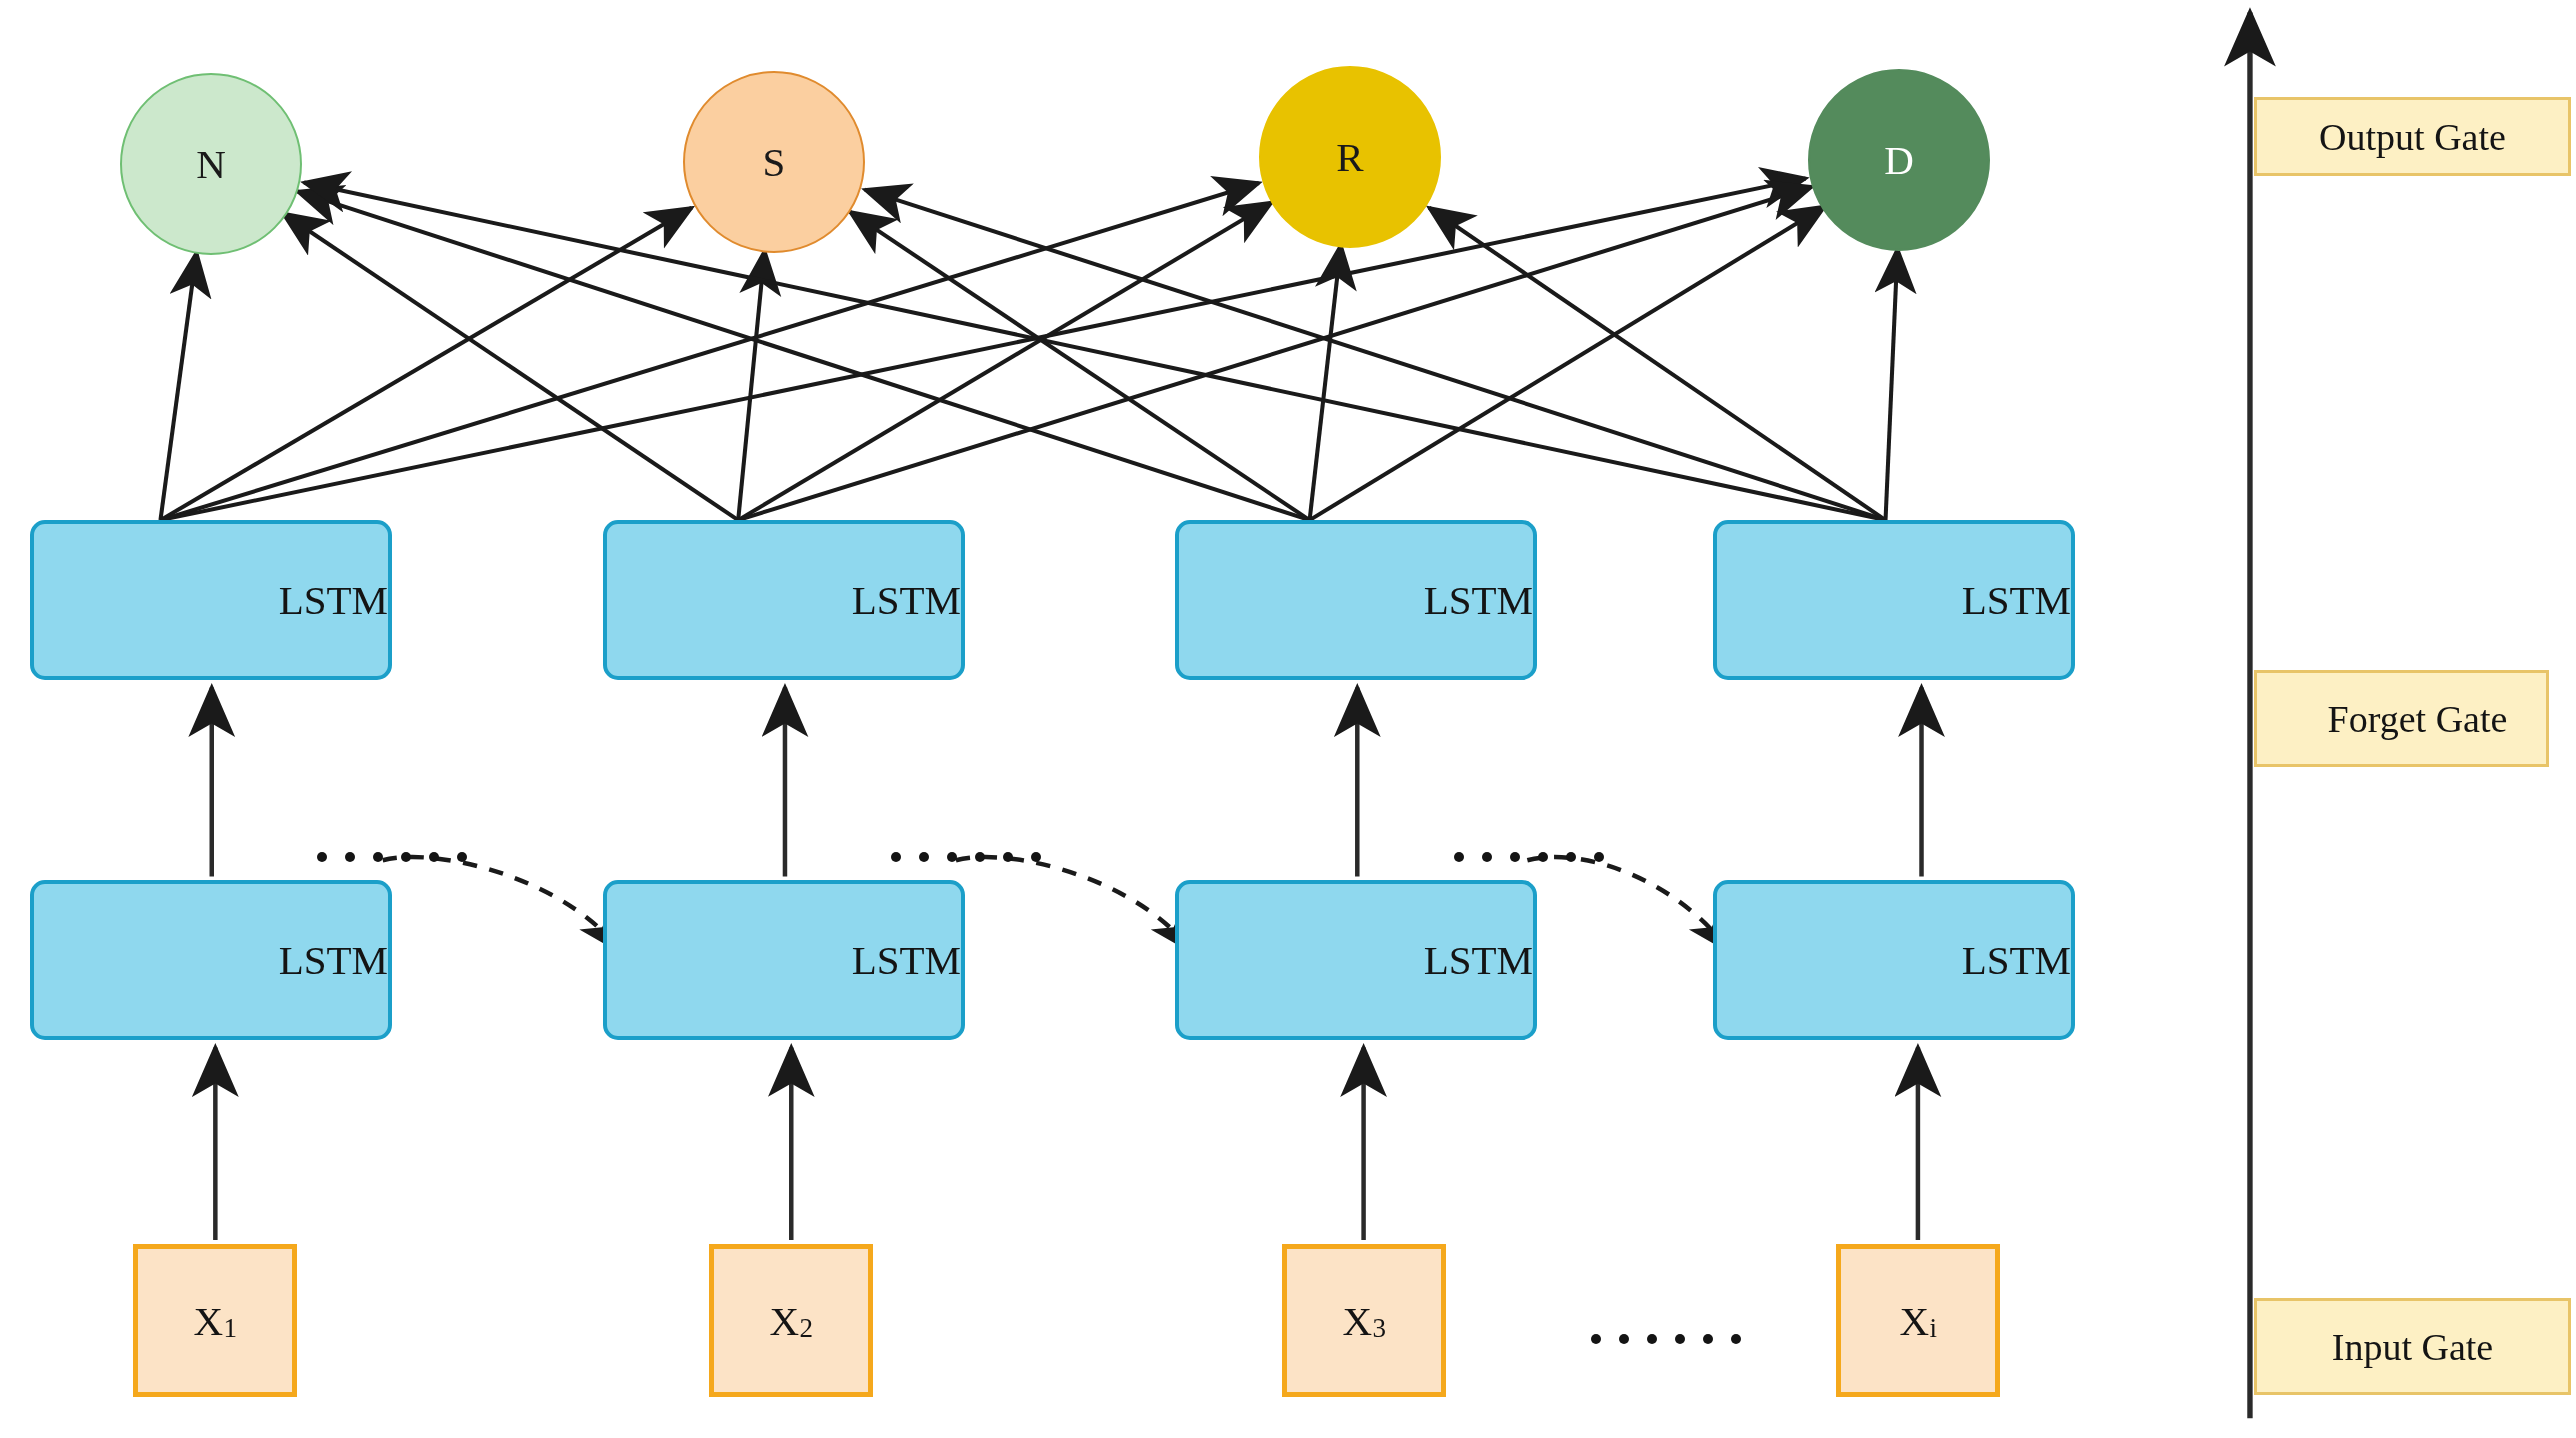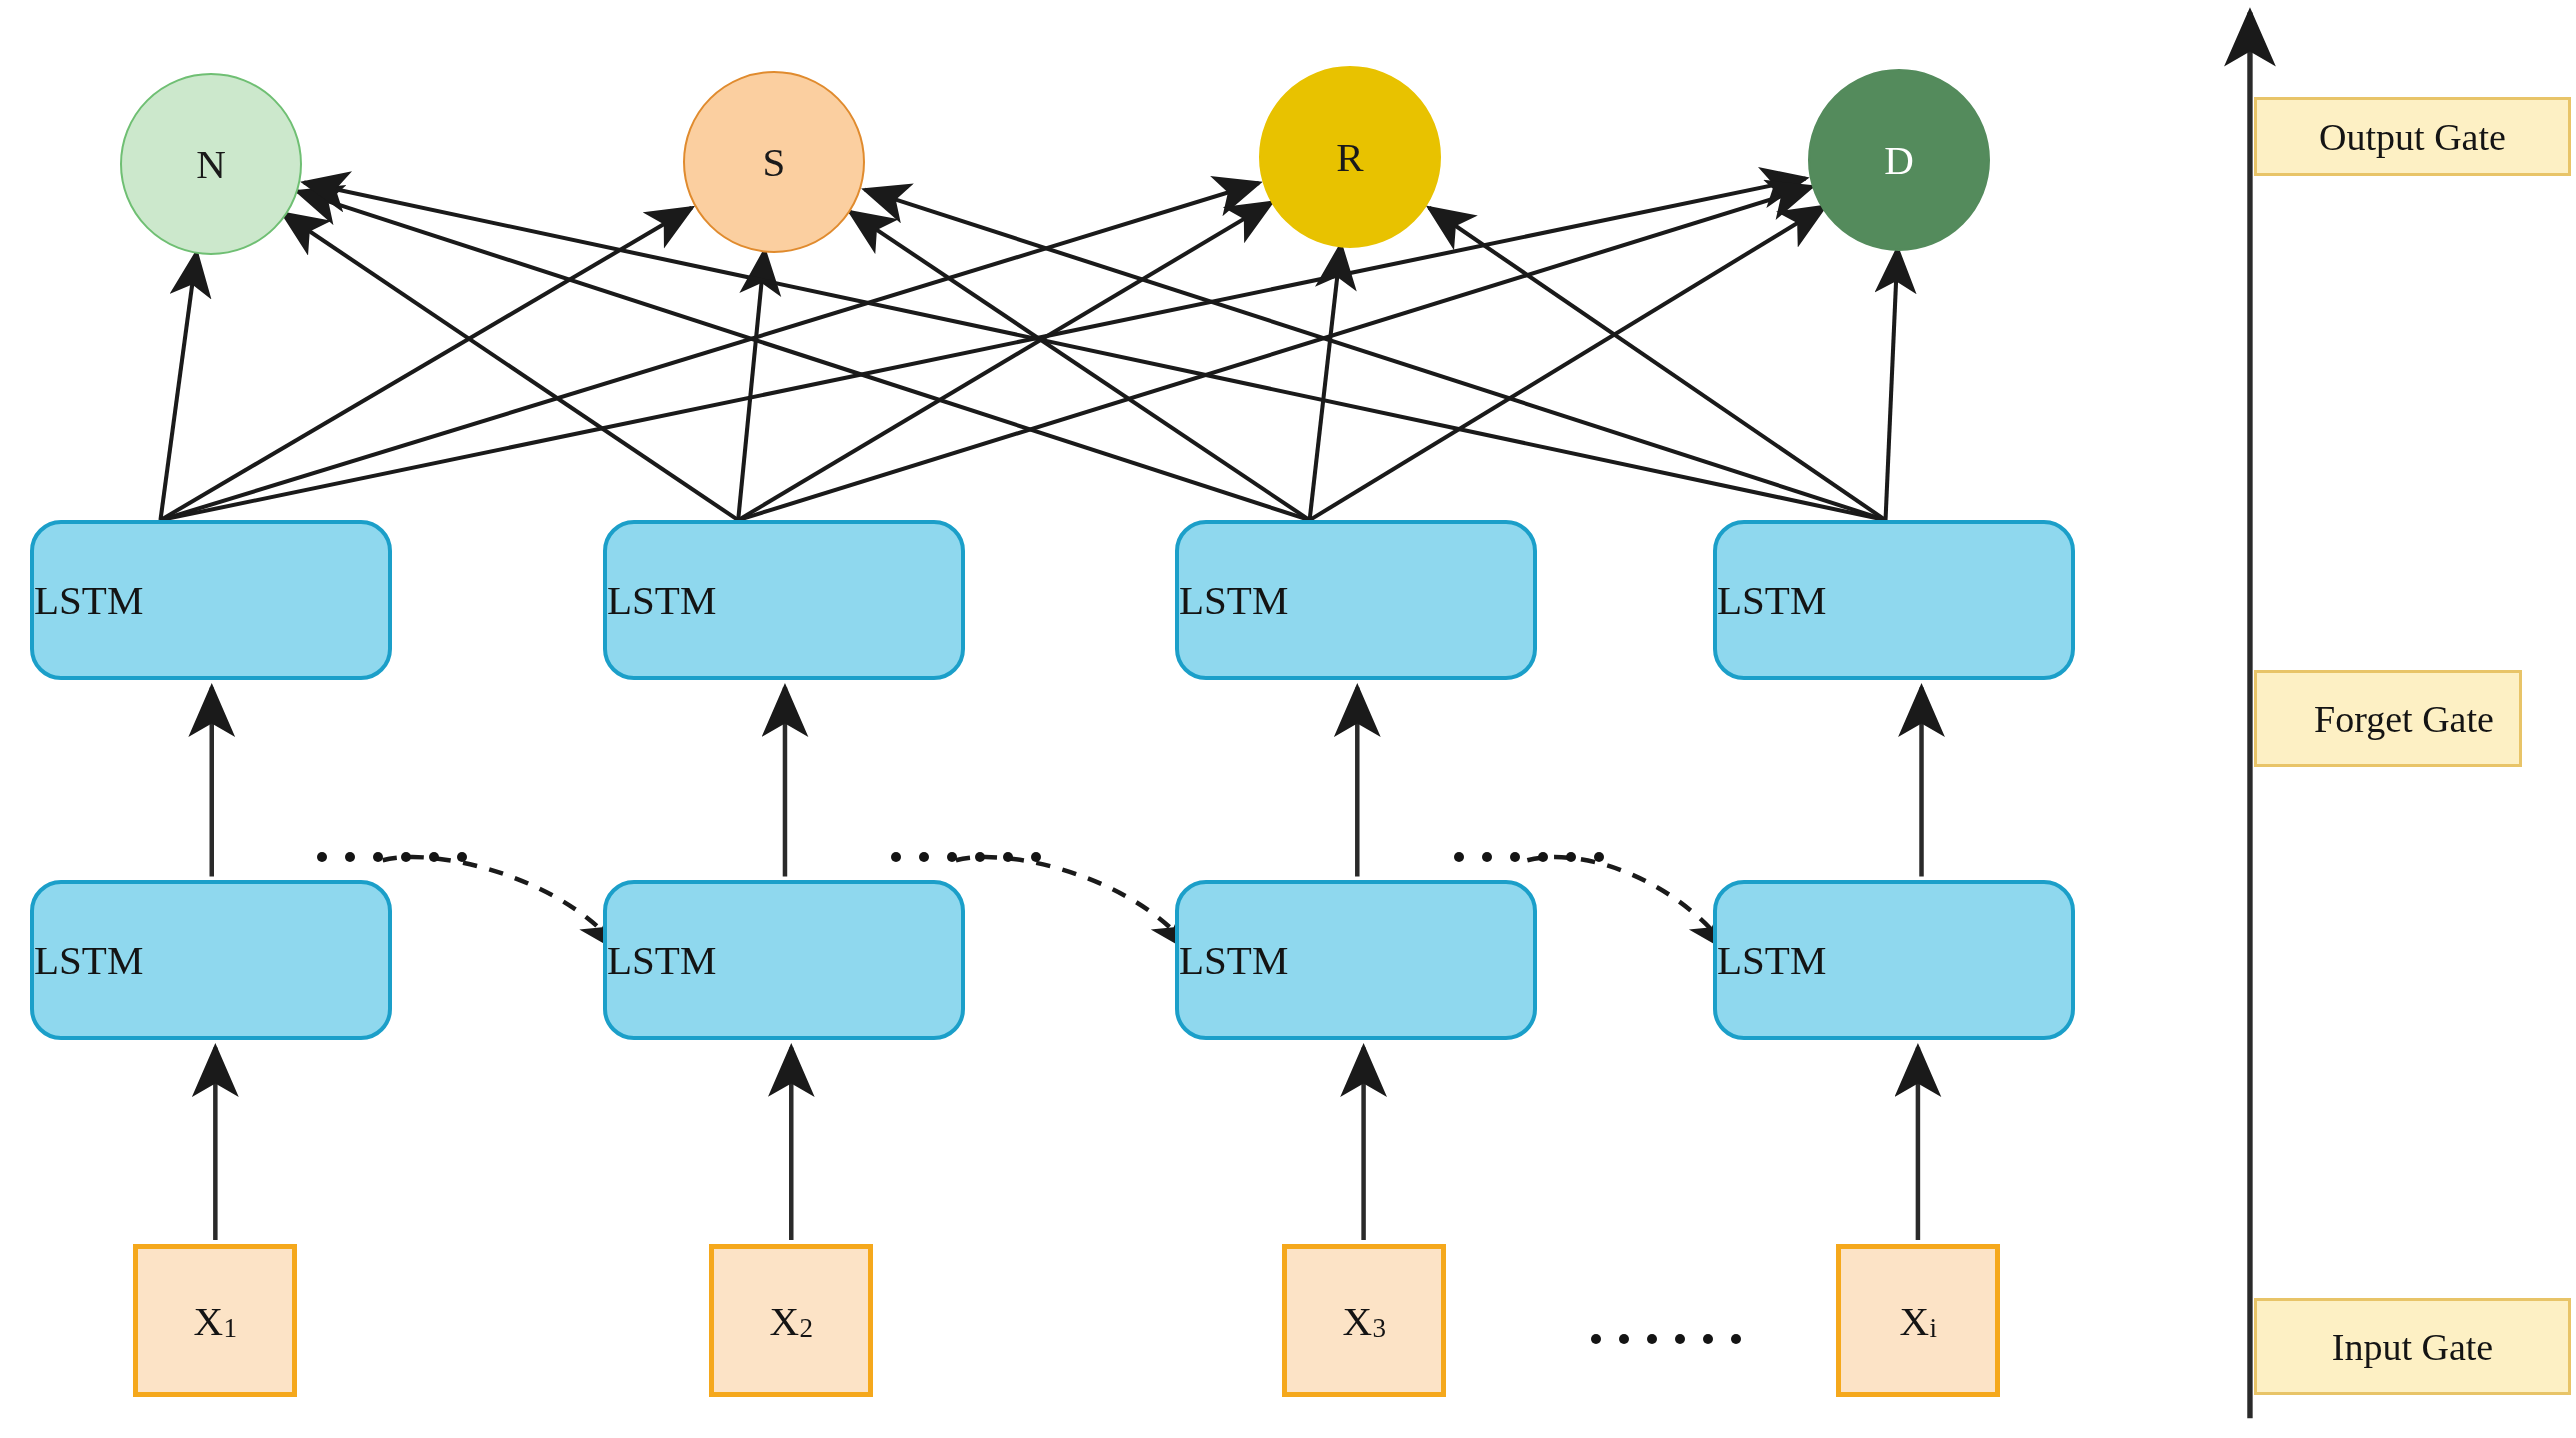--- a/index.html
+++ b/index.html
@@ -30,24 +30,24 @@
     align-items: center;
     justify-content: center;
     font-size: 41px;
     line-height: 1;
   }
   .lstm-box {
     position: absolute;
     box-sizing: border-box;
     background: #8FD8EE;
     border: 4.5px solid #1B9FC9;
-    border-radius: 31px;
-    display: flex;
-    align-items: center;
-    justify-content: flex-start;
+    border-radius: 15px;
+    display: flex;
+    align-items: center;
+    justify-content: flex-end;
     font-size: 41px;
     color: #141414;
   }
   .input-box {
     position: absolute;
     box-sizing: border-box;
     background: #FCE3C6;
     border: 5.4px solid #F5A81C;
     display: flex;
     align-items: center;
@@ -235,21 +235,21 @@
         <i></i>
         <i></i>
         <i></i>
         <i></i>
       </div>
     </div>
   <div id="gates-layer">
       <div class="gate-box" style="left: 2254px; top: 97px; width: 317px; height: 79px;">
         <span>Output Gate</span>
       </div>
-      <div class="gate-box" style="left: 2254px; top: 670px; width: 268px; height: 97px; padding-left: 32px;">
+      <div class="gate-box" style="left: 2254px; top: 670px; width: 295px; height: 97px; padding-left: 32px;">
         <span>Forget Gate</span>
       </div>
       <div class="gate-box" style="left: 2254px; top: 1298px; width: 317px; height: 97px;">
         <span>Input Gate</span>
       </div>
     </div>
 
 </div>
 
 

